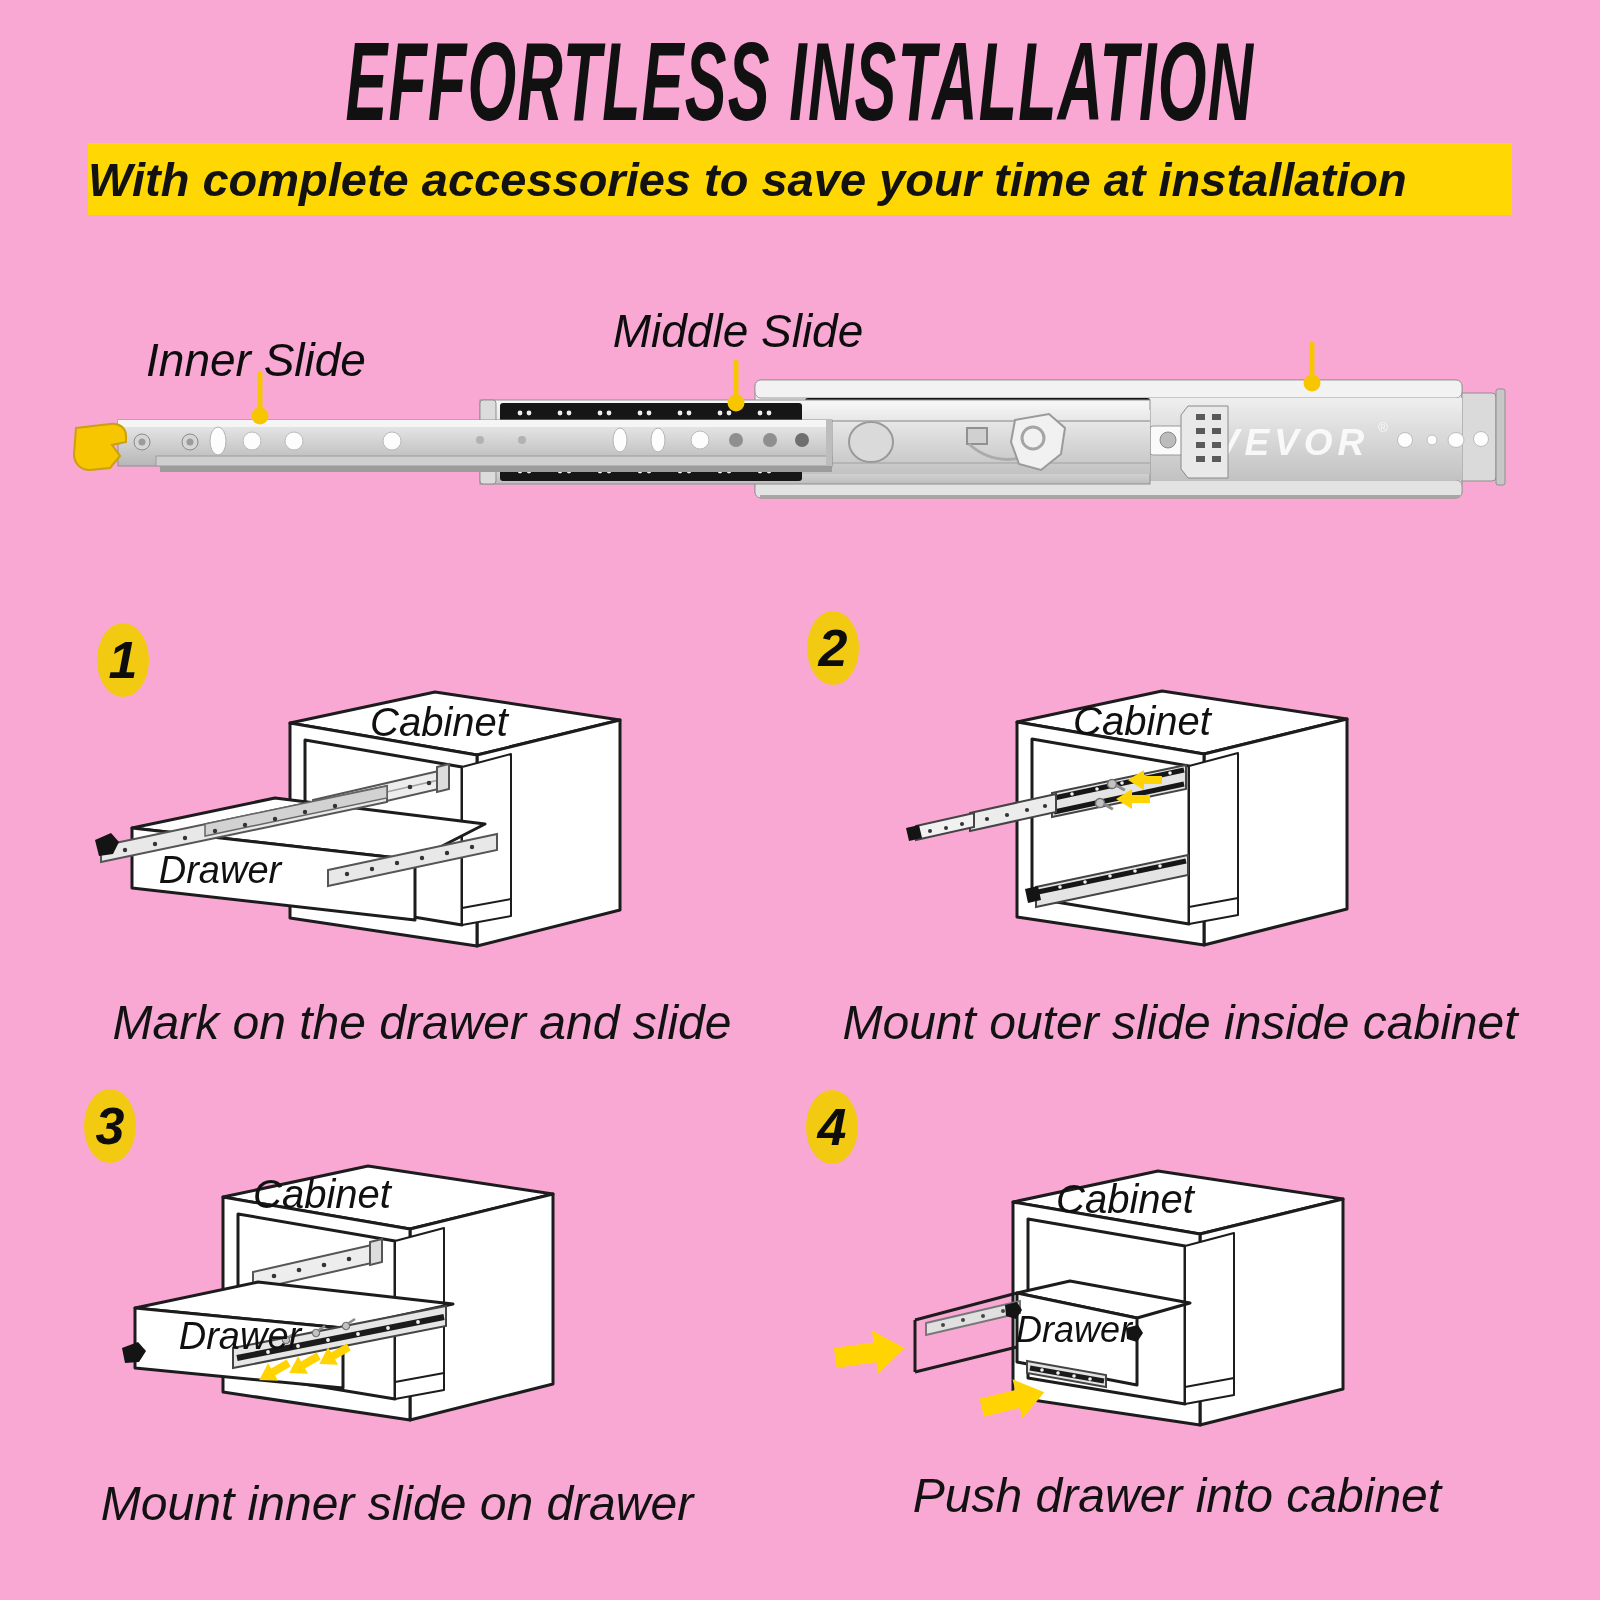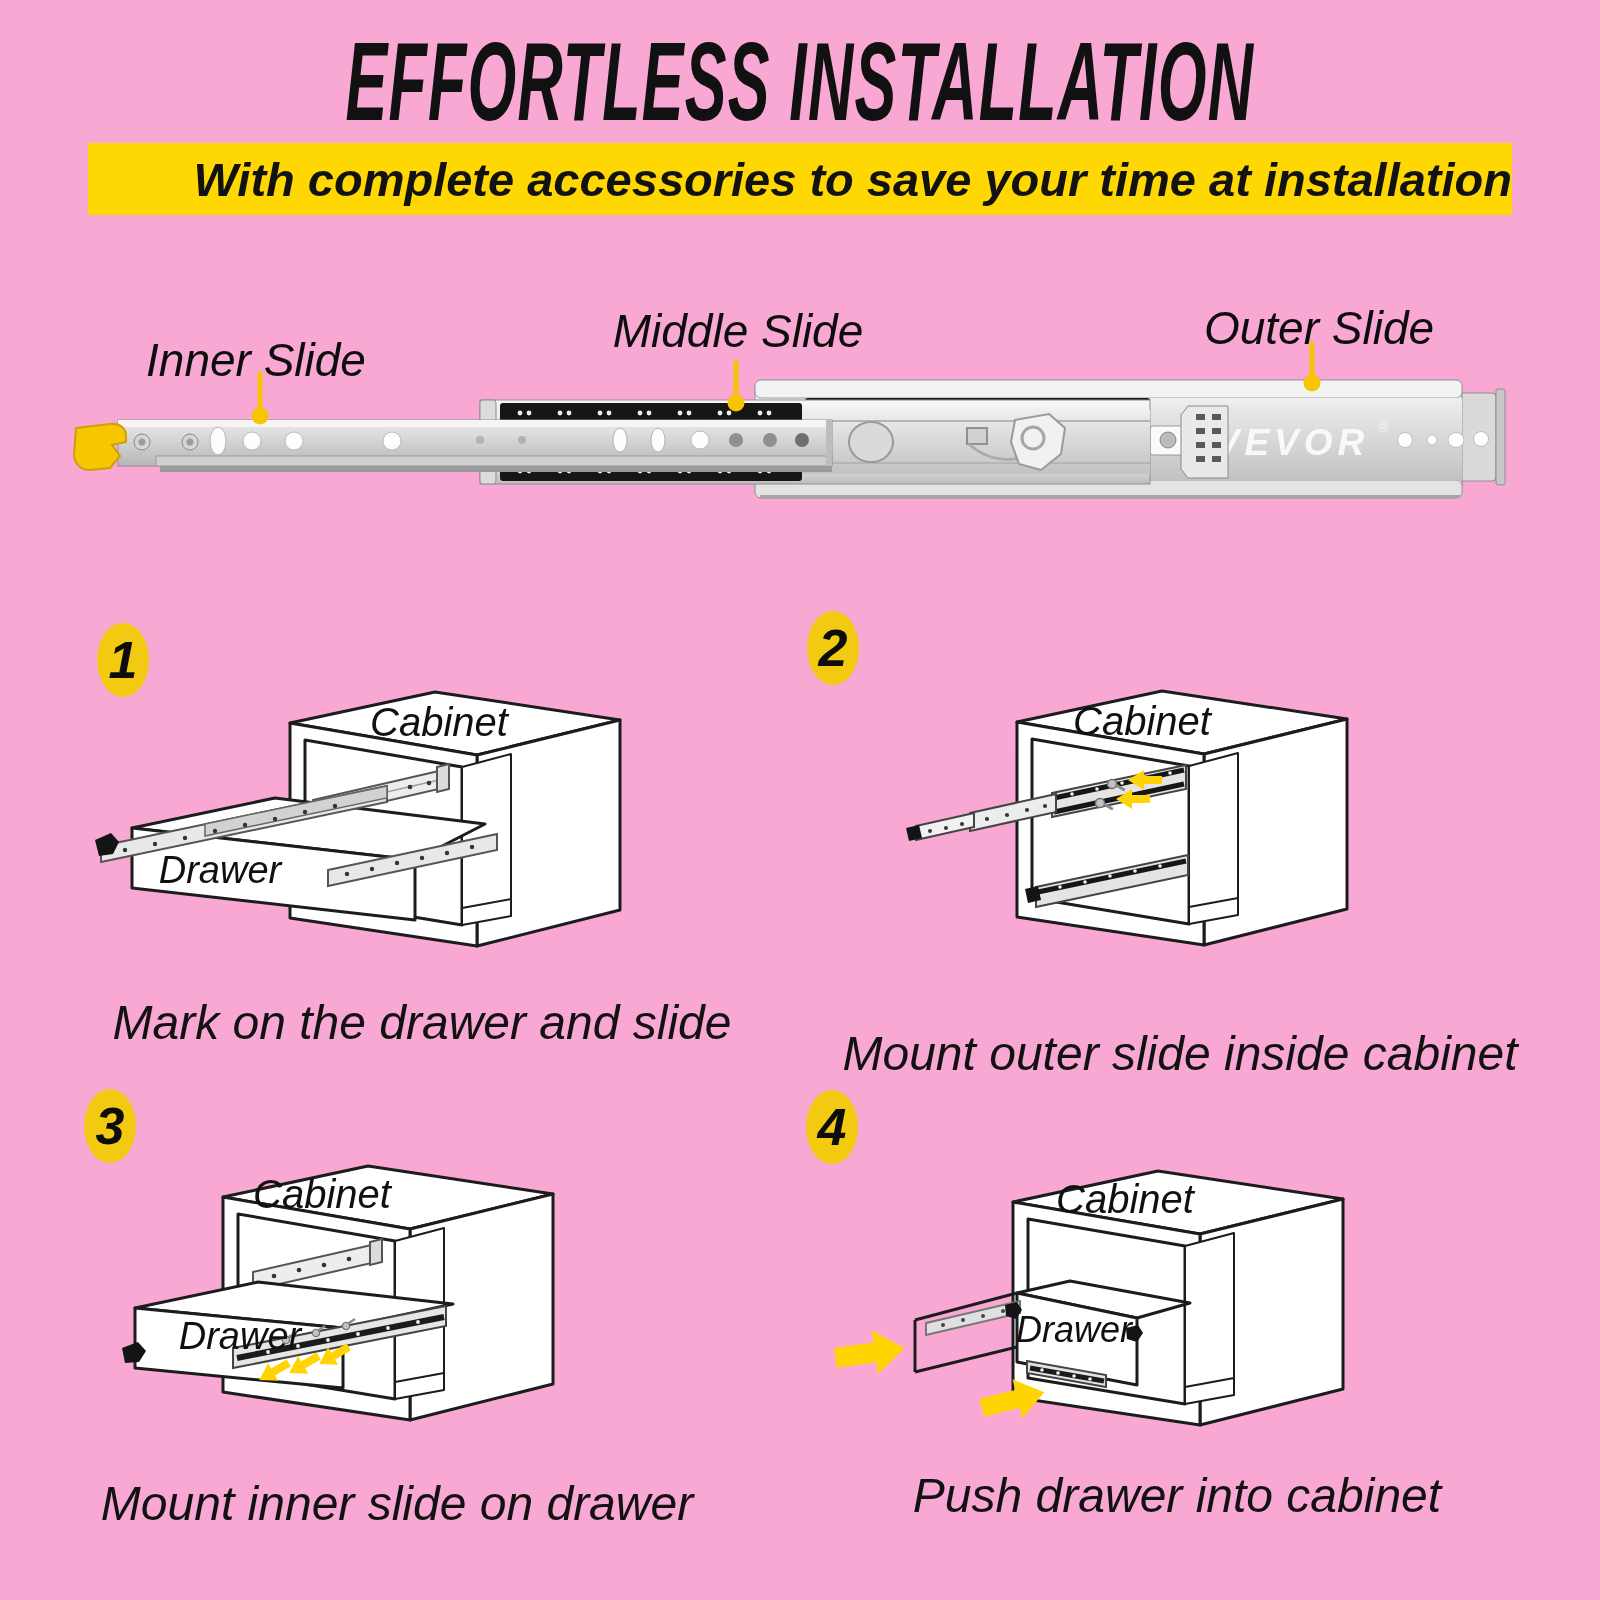--- a/index.html
+++ b/index.html
@@ -3,21 +3,21 @@
 <meta charset="utf-8">
 <style>
   html,body{margin:0;padding:0;background:#fff;}
   .stage{position:relative;width:1600px;height:1600px;background:#f9a8d4;overflow:hidden;
          font-family:"Liberation Sans",sans-serif;color:#111;font-style:italic;}
   .abs{position:absolute;}
   .title{left:0;right:0;top:30px;text-align:center;white-space:nowrap;}
   .title span{display:inline-block;font-size:101px;font-weight:700;letter-spacing:2px;
               transform:scale(0.62,1.1);transform-origin:center top;line-height:0.95;}
   .banner{left:88px;top:143px;width:1424px;height:72px;background:#FFD703;
-          display:flex;align-items:center;justify-content:flex-end;}
+          display:flex;align-items:center;justify-content:flex-start;}
   .banner span{font-size:47px;font-weight:700;color:#121212;white-space:nowrap;}
   .part-label{font-size:46px;color:#0d0d0d;white-space:nowrap;transform:translateX(-50%);}
   .badge{width:52px;height:74px;border-radius:50%;background:#F2CA11;
          display:flex;align-items:center;justify-content:center;}
   .badge span{font-size:52px;font-weight:700;color:#0d0d0d;}
   .caption{font-size:48px;color:#121212;white-space:nowrap;transform:translateX(-50%);}
   svg text{font-family:"Liberation Sans",sans-serif;}
 </style>
 </head>
 <body>
@@ -27,21 +27,20 @@
   <div class="abs title">
     <span>EFFORTLESS INSTALLATION</span>
   </div>
 
   <div class="abs banner">
     <span>With complete accessories to save your time at installation</span>
   </div>
 
   <div class="abs part-label" style="left:256px;top:333px;">Inner Slide</div>
   <div class="abs part-label" style="left:738px;top:304px;">Middle Slide</div>
-  <div class="abs part-label" style="left:1319px;top:301px;">Outer Slide</div>
 
   <svg width="0" height="0" style="position:absolute" aria-hidden="true">
     <defs>
       <g id="cab" fill="#ffffff" stroke="#1c1c1c" stroke-width="3" stroke-linejoin="round">
         <path d="M205,45 L350,14 L535,42 L392,77 Z"></path>
         <path d="M392,77 L535,42 L535,232 L392,268 Z"></path>
         <path d="M205,45 L392,77 L392,268 L205,240 Z"></path>
         <path d="M220,62 L377,89 L377,247 L220,221 Z"></path>
         <path d="M377,89 L426,76 L426,238 L377,247 Z" stroke-width="2"></path>
         <path d="M377,230 L426,221" stroke-width="2" fill="none"></path>
@@ -435,17 +434,17 @@
         <use href="#arrow-big"></use>
       </g>
     <g transform="translate(205,243) rotate(-14) scale(0.92)">
         <use href="#arrow-big"></use>
       </g>
     <text x="317" y="56" text-anchor="middle" font-size="40" fill="#101010">Cabinet</text>
     <text x="266" y="185" text-anchor="middle" font-size="36" fill="#101010">Drawer</text>
   </svg>
 
   <div class="abs caption" style="left:422px;top:995px;">Mark on the drawer and slide</div>
-  <div class="abs caption" style="left:1180px;top:995px;margin-top:31px;">Mount outer slide inside cabinet</div>
+  <div class="abs caption" style="left:1180px;top:995px;">Mount outer slide inside cabinet</div>
   <div class="abs caption" style="left:397px;top:1468px;margin-top:8px;">Mount inner slide on drawer</div>
   <div class="abs caption" style="left:1177px;top:1468px;text-align:center;">Push drawer into cabinet</div>
 
 </div>
 
 </body></html>

